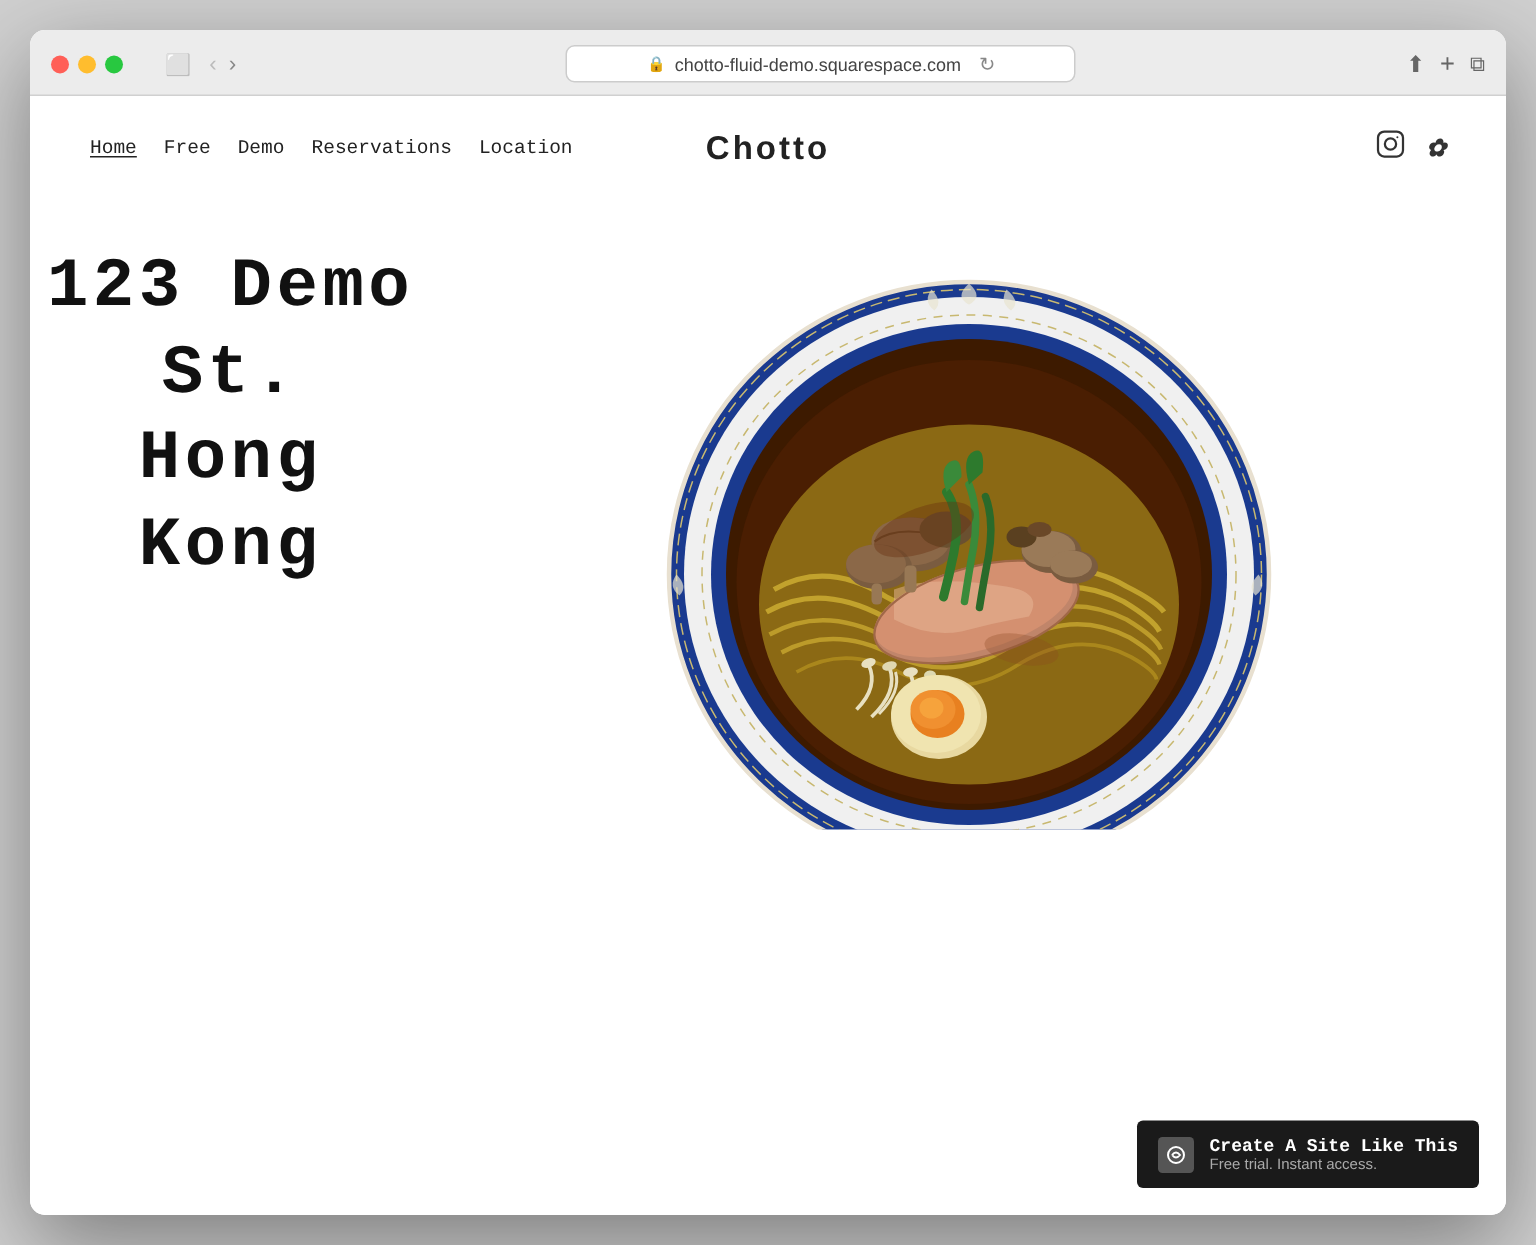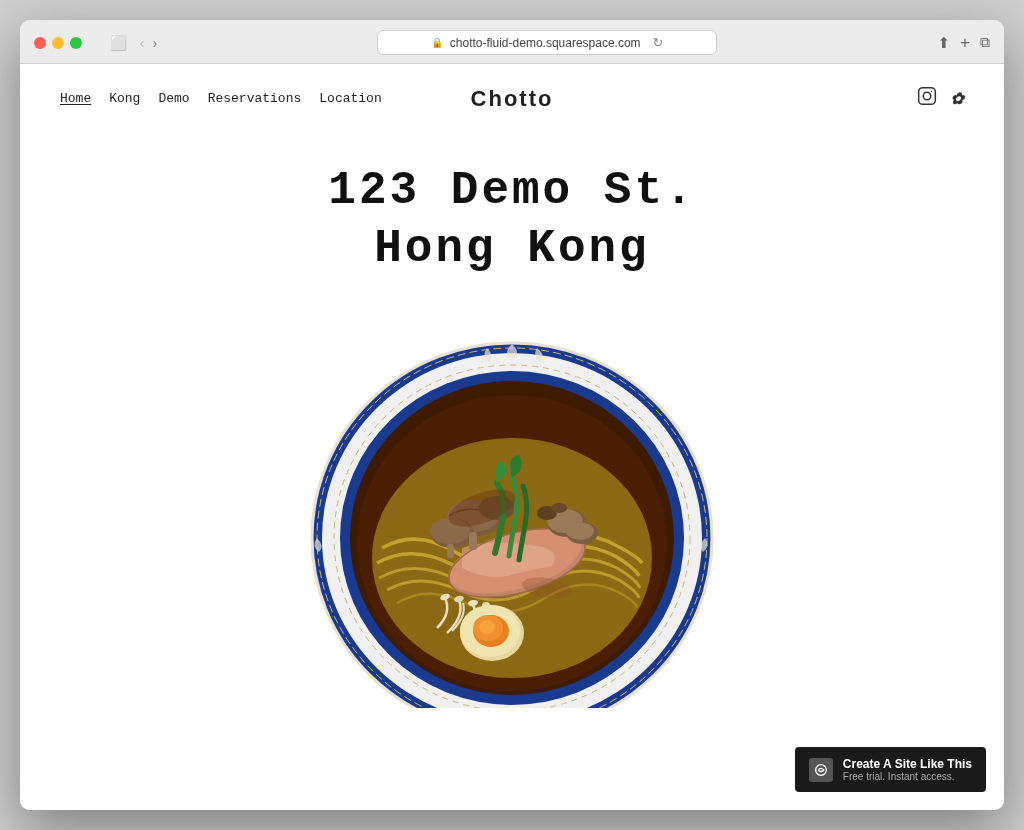--- a/index.html
+++ b/index.html
@@ -158,21 +158,21 @@
 
     .social-icon {
       font-size: 18px;
       color: #333;
       cursor: pointer;
     }
 
     
     .hero-section {
       display: flex;
-      flex-direction: column;
+      flex-direction: row;
       padding: 30px 0 0;
     }
 
     .hero-address {
       text-align: center;
       font-size: 46px;
       font-weight: 700;
       letter-spacing: 3px;
       color: #111;
       line-height: 1.25;
@@ -211,20 +211,21 @@
       display: flex;
       align-items: center;
       justify-content: center;
       font-size: 14px;
     }
 
     .ss-badge-text .title {
       font-weight: 600;
       font-size: 12px;
       display: block;
+      font-family: Liberation Mono, monospace;
     }
 
     .ss-badge-text .subtitle {
       font-size: 10px;
       color: #aaa;
       display: block;
     }
 
     .view-toggle {
       display: flex;
@@ -262,21 +263,21 @@
       <span style="font-size:17px;">+</span>
       <span style="font-size:14px;">⧉</span>
     </div>
   </div>
 
   <div class="site-content">
 
     <nav class="site-nav">
       <div class="nav-links">
         <a class="nav-link active">Home</a>
-        <a class="nav-link">Kong</a>
+        <a class="nav-link">Free</a>
         <a class="nav-link">Demo</a>
         <a class="nav-link">Reservations</a>
         <a class="nav-link">Location</a>
       </div>
       <div class="site-title">Chotto</div>
       <div class="nav-social">
         <span class="social-icon">
           <svg width="20" height="20" viewBox="0 0 24 24" fill="none" stroke="#333" stroke-width="1.8" stroke-linecap="round" stroke-linejoin="round">
             <rect x="2" y="2" width="20" height="20" rx="5" ry="5"></rect>
             <circle cx="12" cy="12" r="4.5"></circle>

